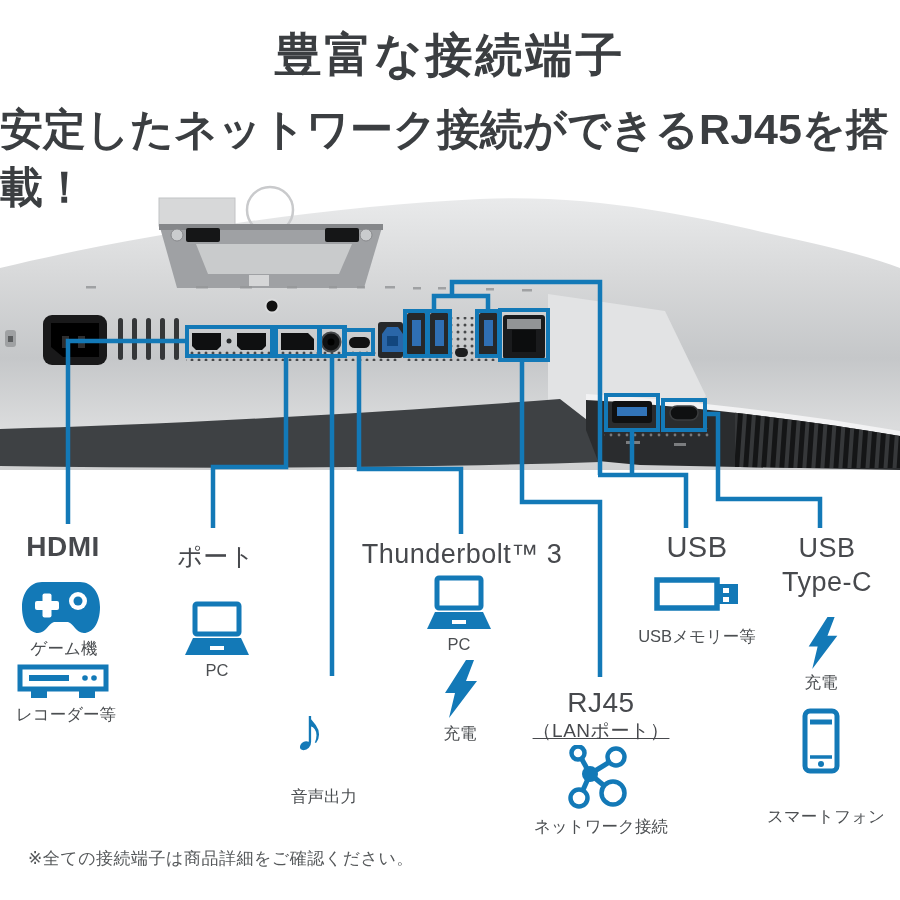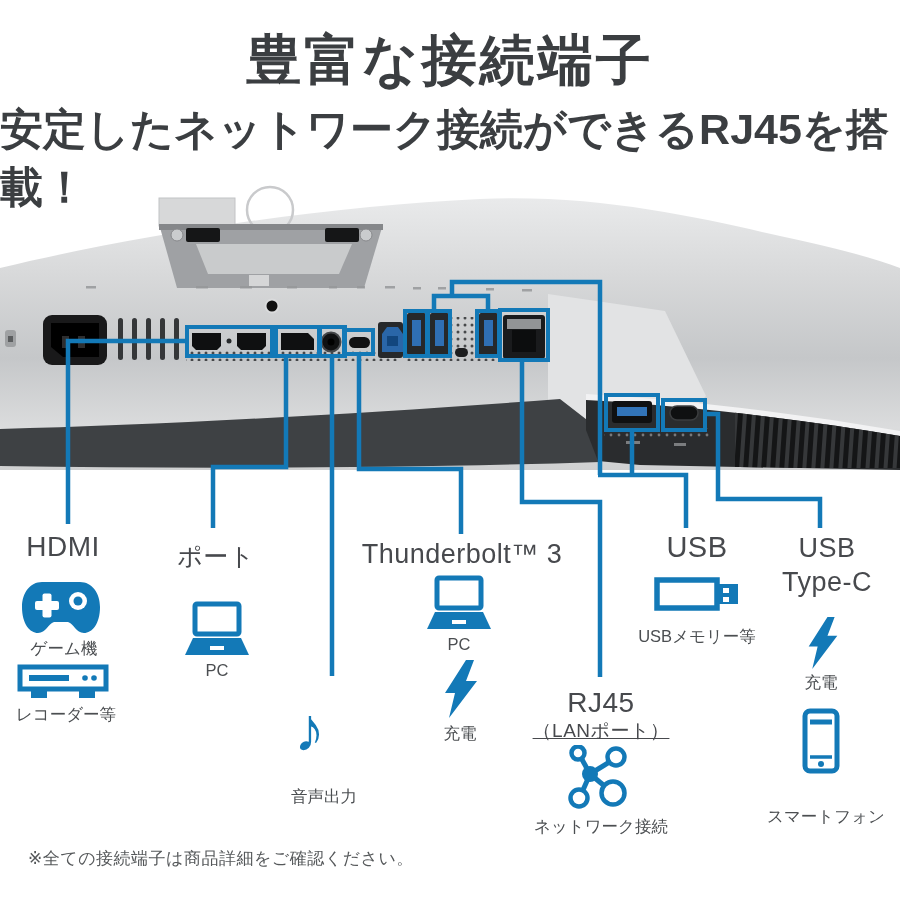--- a/index.html
+++ b/index.html
@@ -8,21 +8,21 @@
     --title:#3b3e41;
     --note:#55585a;
   }
   html,body{margin:0;padding:0;background:#ffffff;}
   .stage{
     position:relative;width:900px;height:900px;background:#ffffff;overflow:hidden;
     font-family:"Liberation Sans","DejaVu Sans",sans-serif;color:var(--label);
   }
   .title{
     position:absolute;left:0;top:24px;width:100%;text-align:center;
-    font-size:55px;font-weight:bold;letter-spacing:3px;color:var(--title);
+    font-size:47px;font-weight:bold;letter-spacing:3px;color:var(--title);
   }
   .subtitle{
     position:absolute;left:0;top:101px;width:100%;
     font-size:43px;font-weight:bold;letter-spacing:0px;color:var(--title);
   }
   .photo-svg{position:absolute;left:0;top:0;}
   .lbl{position:absolute;transform:translateX(-50%);text-align:center;white-space:nowrap;
        color:var(--label);letter-spacing:.5px;}
   .lbl-main{font-size:27px;font-weight:500;}
   .lbl-sub{font-size:19px;font-weight:500;text-decoration:underline;}
@@ -189,21 +189,21 @@
       <path d="M68,524 L68,341 L187,341"></path>
       <path d="M286,356 L286,467 L213,467 L213,528"></path>
       <path d="M332,356 L332,676"></path>
       <path d="M359,354 L359,469 L461,469 L461,534"></path>
       <path d="M434,311 L434,296 L488,296 L488,311 M452,296 L452,282 L600,282 L600,475 M632,430 L632,475 M598,475 L686,475 L686,528"></path>
       <path d="M522,359 L522,502 L600,502 L600,677"></path>
       <path d="M705,414 L718,414 L718,499 L820,499 L820,528"></path>
     </g>
   </svg>
 
-  <div class="lbl lbl-main" style="left:63px;top:531px;font-size:28px;">HDMI</div>
+  <div class="lbl lbl-main" style="left:63px;top:531px;font-size:28px;font-weight:bold;">HDMI</div>
 
   <div class="lbl lbl-main" style="left:216px;top:540px;font-size:25px;line-height:33px;">
     <div>ポート</div>
   </div>
 
   <div class="lbl lbl-main" style="left:462px;top:539px;">Thunderbolt™ 3</div>
 
 
   <div class="lbl lbl-main" style="left:601px;top:687px;font-size:28px;">RJ45</div>
   <div class="lbl lbl-sub" style="left:601px;top:718px;">（LANポート）</div>

